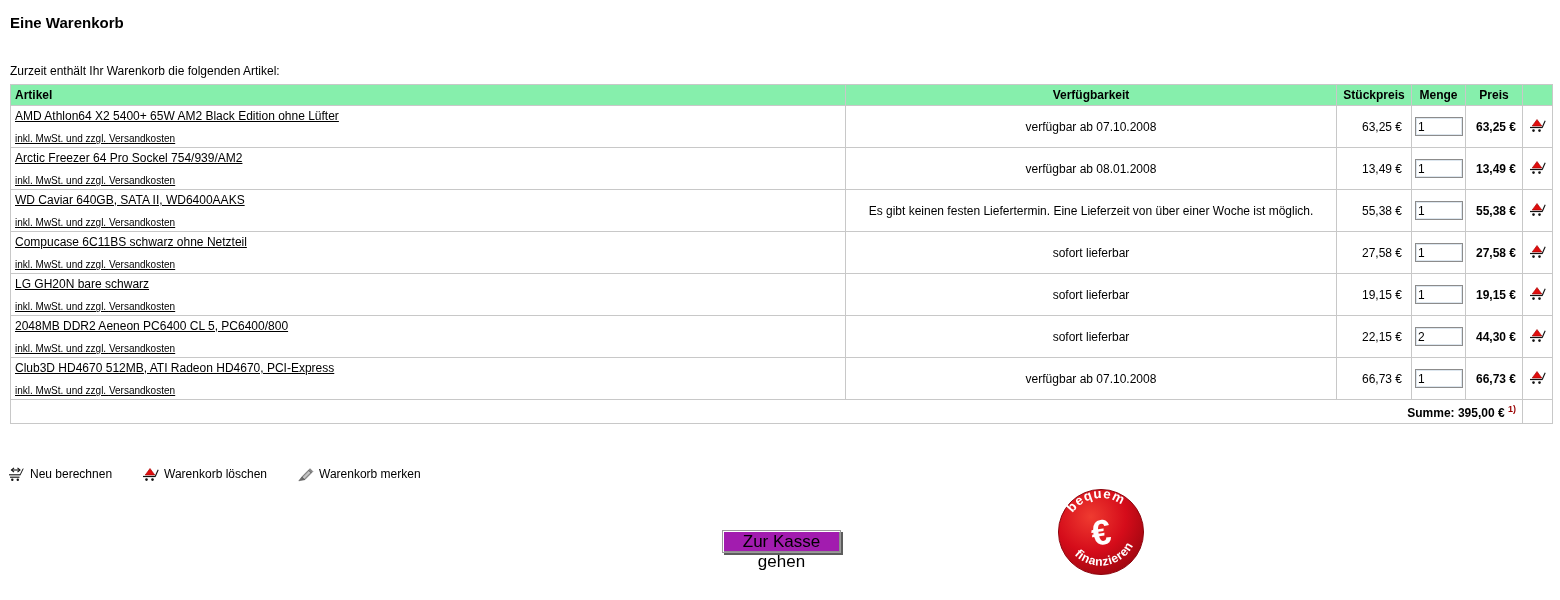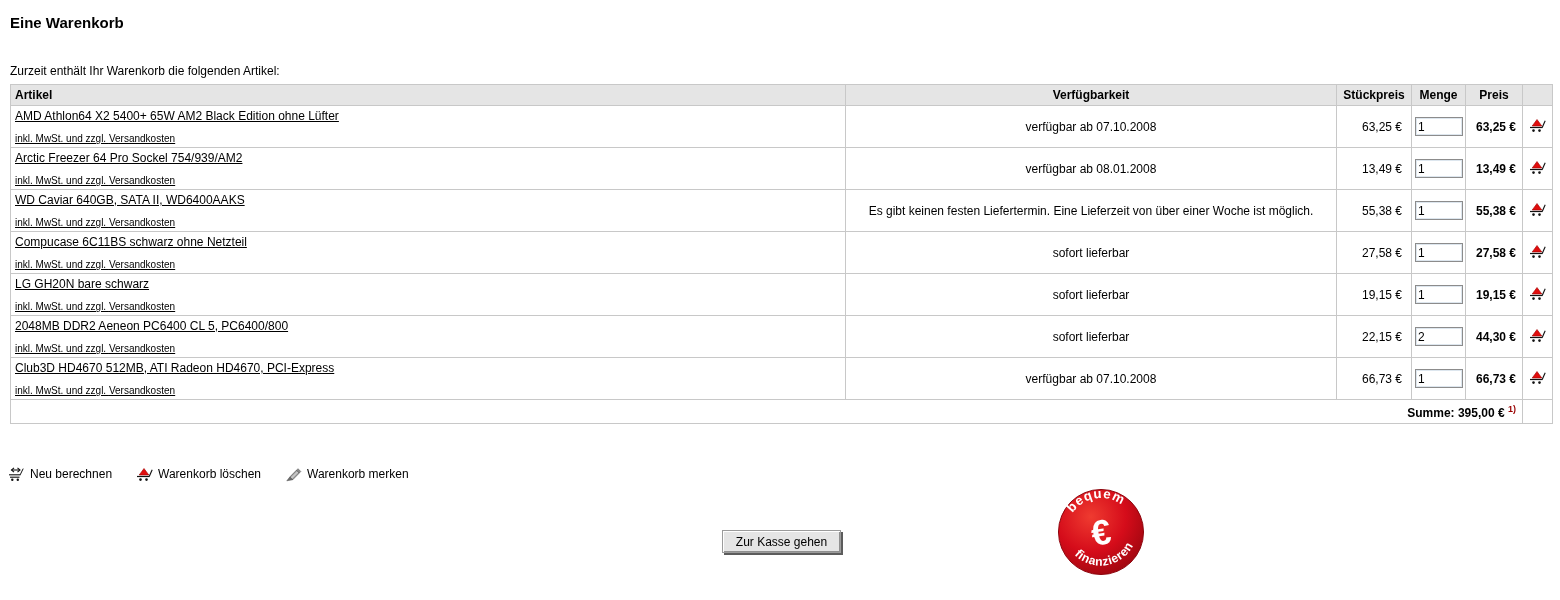--- a/index.html
+++ b/index.html
@@ -3,21 +3,21 @@
 <meta charset="utf-8">
 <style>
   html,body{margin:0;padding:0;background:#fff;color:#000;font-family:"Liberation Sans",sans-serif;}
   .page{position:relative;width:1560px;height:600px;overflow:hidden;background:#fff;}
 
   .title{position:absolute;left:10px;top:14px;font-size:15px;font-weight:bold;}
   .intro{position:absolute;left:10px;top:64px;font-size:12px;}
 
   table.cart{position:absolute;left:10px;top:84px;width:1542px;border-collapse:collapse;table-layout:fixed;font-size:12px;}
   .cart th,.cart td{border:1px solid #c8c8c8;padding:0;vertical-align:middle;}
-  .cart th{font-weight:bold;height:20px;text-align:center;background:#e5e5e5;}
+  .cart th{font-weight:bold;height:20px;text-align:center;background:#86efac;}
   col.w-art{width:835px;}
   col.w-avail{width:491px;}
   col.w-unit{width:75px;}
   col.w-qty{width:54px;}
   col.w-price{width:57px;}
   col.w-del{width:30px;}
   th.h-art{text-align:left;padding-left:4px;}
 
   tr.item{height:37px;}
   td.c-art{padding:3px 16px 2px 4px;text-decoration:underline;}
@@ -29,27 +29,27 @@
   td.c-qty{padding-left:3px;}
   input.qty{width:44px;height:17px;font-size:12px;font-family:"Liberation Sans",sans-serif;border:1px solid #8c8c8c;box-shadow:inset 0 0 0 1px #dde6ee;padding:0 0 0 2px;box-sizing:content-box;}
   td.c-total{text-align:right;padding-right:6px;font-weight:bold;}
   td.c-del{text-align:center;}
   .delbtn{display:inline-block;width:17px;height:16px;cursor:pointer;}
 
   tr.sum{height:24px;}
   td.c-sum{text-align:right;font-weight:bold;padding-right:6px;font-size:12px;}
   sup.fn{color:#990000;font-weight:bold;font-size:9px;}
 
-  .actions{position:absolute;left:8px;top:466px;display:flex;align-items:flex-end;gap:24px;font-size:12px;}
+  .actions{position:absolute;left:8px;top:466px;display:flex;align-items:flex-end;gap:30px;font-size:12px;}
   .action{display:flex;align-items:center;gap:5px;cursor:pointer;}
   .icon{width:17px;height:16px;display:block;}
 
   button.checkout{position:absolute;left:722px;top:530px;width:119px;height:23px;
-    font-family:"Liberation Sans",sans-serif;font-size:12px;color:#000;
-    background:#e5e5e5;border:1px solid #9b9b9b;
+    font-family:"Liberation Sans",sans-serif;font-size:17px;color:#000;
+    background:#a21caf;border:1px solid #9b9b9b;
     box-shadow:inset 1px 1px 0 #ffffff,inset -1px -1px 0 #8f8f8f,2px 2px 0 #5c5c5c;
     cursor:pointer;}
 
   .badge{position:absolute;left:1057px;top:488px;width:88px;height:88px;cursor:pointer;}
 </style>
 </head>
 <body>
 
 <svg width="0" height="0" style="position:absolute">
   <defs>

